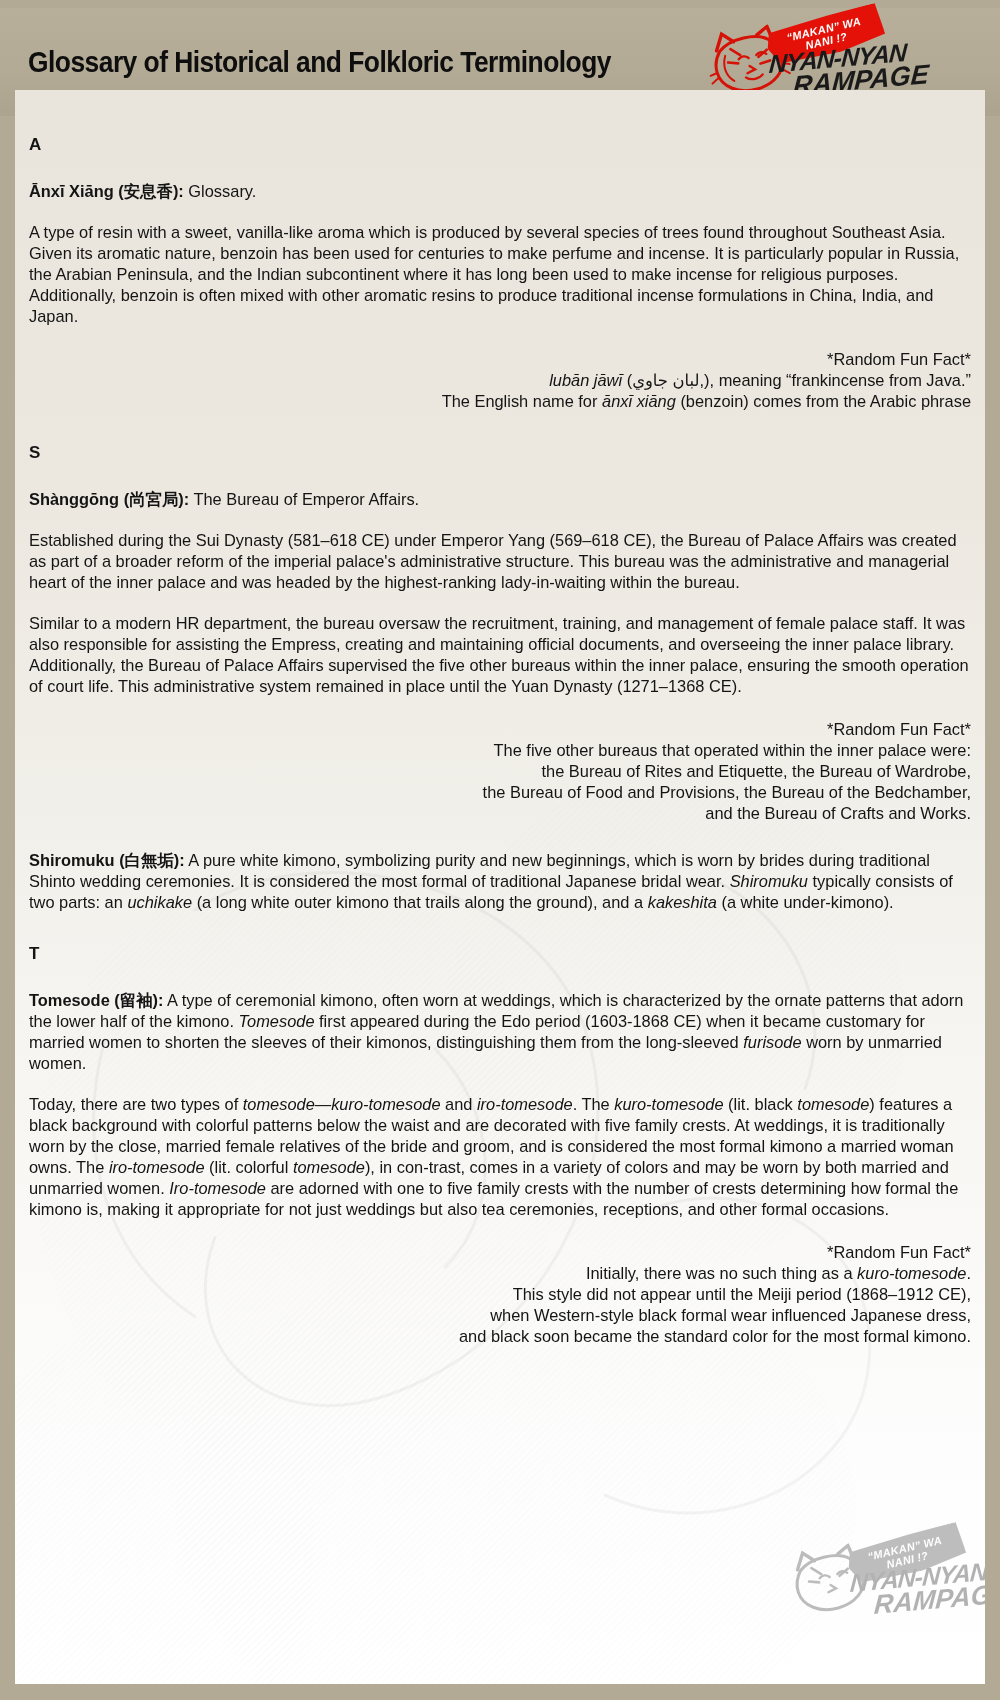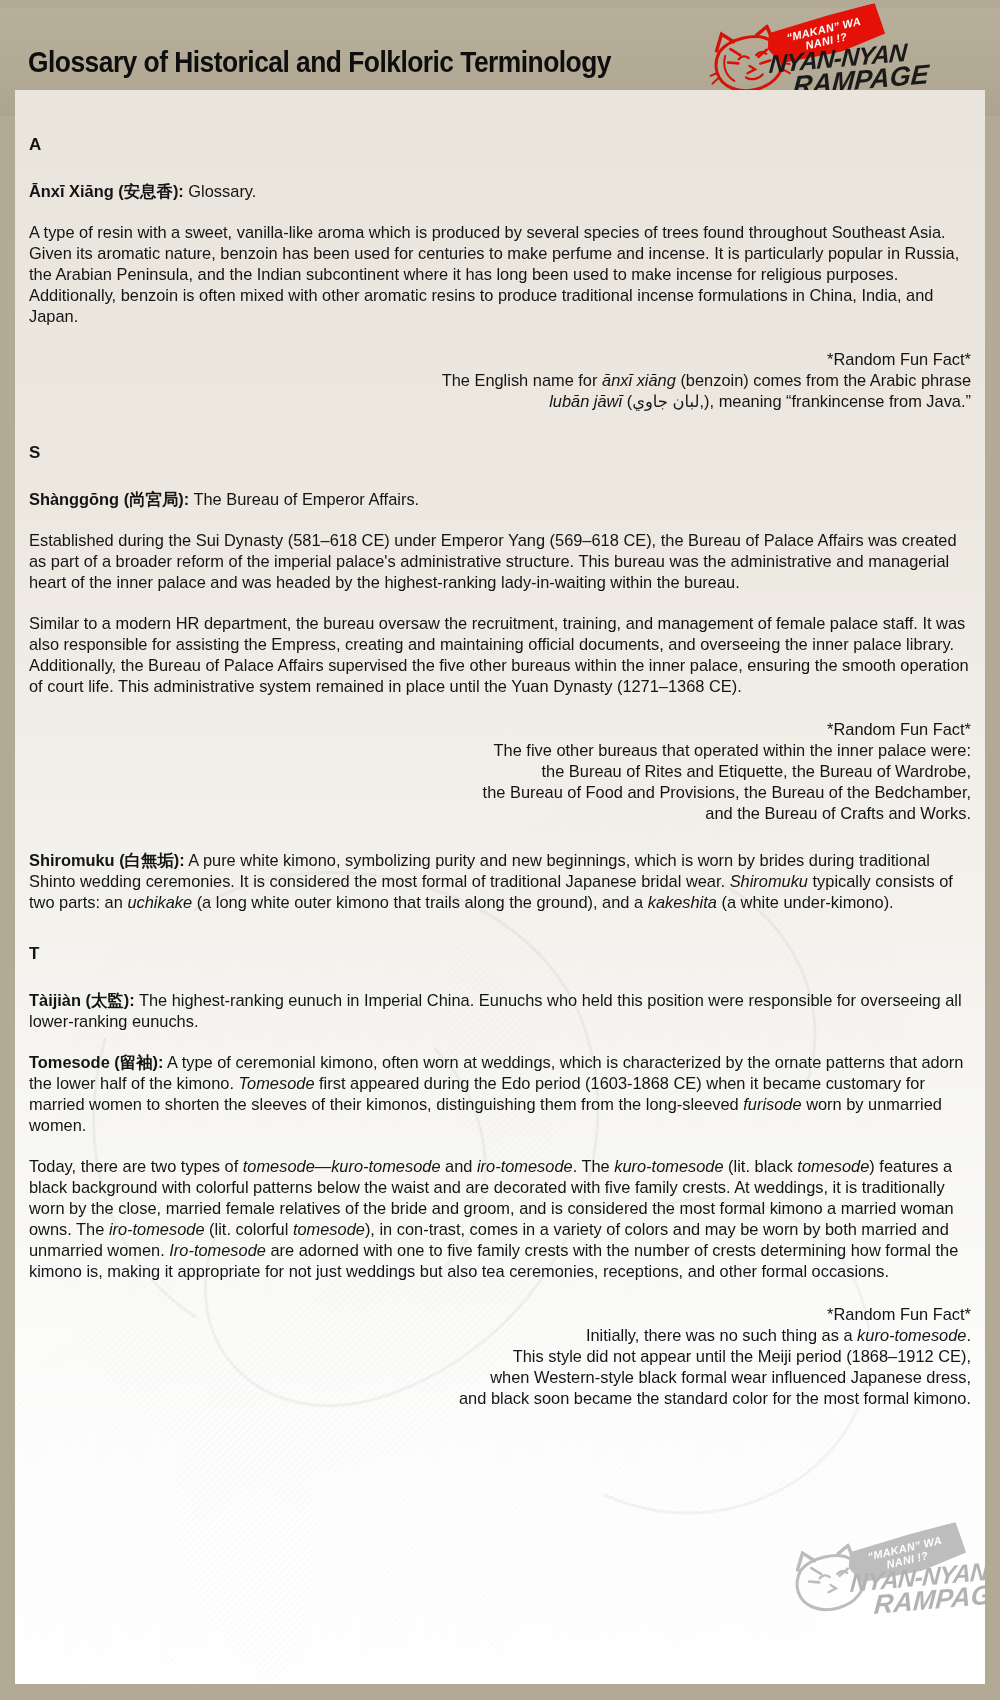--- a/index.html
+++ b/index.html
@@ -108,37 +108,36 @@
       <path d="M700 90 C780 130 820 220 790 300"></path>
     </g>
   </svg>
 
   <div class="glossary">
       <div class="block letter">A</div>
       <div class="block entry"><span class="b">Ānxī Xiāng (安息香):</span><span> Glossary.</span></div>
       <div class="block para"><span>A type of resin with a sweet, vanilla-like aroma which is produced by several species of trees found throughout Southeast Asia. Given its aromatic nature, benzoin has been used for centuries to make perfume and incense. It is particularly popular in Russia, the Arabian Peninsula, and the Indian subcontinent where it has long been used to make incense for religious purposes. Additionally, benzoin is often mixed with other aromatic resins to produce traditional incense formulations in China, India, and Japan.</span></div>
       <div class="block funfact">
         <div><span>*Random Fun Fact*</span></div>
+        <div><span class="i">lubān jāwī</span><span> (لبان جاوي,), meaning “frankincense from Java.”</span></div>
         <div><span>The English name for </span><span class="i">ānxī xiāng</span><span> (benzoin) comes from the Arabic phrase</span></div>
-        <div><span class="i">lubān jāwī</span><span> (لبان جاوي,), meaning “frankincense from Java.”</span></div>
       </div>
       <div class="block letter">S</div>
       <div class="block entry"><span class="b">Shànggōng (尚宮局):</span><span> The Bureau of Emperor Affairs.</span></div>
       <div class="block para"><span>Established during the Sui Dynasty (581–618 CE) under Emperor Yang (569–618 CE), the Bureau of Palace Affairs was created as part of a broader reform of the imperial palace's administrative structure. This bureau was the administrative and managerial heart of the inner palace and was headed by the highest-ranking lady-in-waiting within the bureau.</span></div>
       <div class="block para"><span>Similar to a modern HR department, the bureau oversaw the recruitment, training, and management of female palace staff. It was also responsible for assisting the Empress, creating and maintaining official documents, and overseeing the inner palace library. Additionally, the Bureau of Palace Affairs supervised the five other bureaus within the inner palace, ensuring the smooth operation of court life. This administrative system remained in place until the Yuan Dynasty (1271–1368 CE).</span></div>
       <div class="block funfact">
         <div><span>*Random Fun Fact*</span></div>
         <div><span>The five other bureaus that operated within the inner palace were:</span></div>
         <div><span>the Bureau of Rites and Etiquette, the Bureau of Wardrobe,</span></div>
         <div><span>the Bureau of Food and Provisions, the Bureau of the Bedchamber,</span></div>
         <div><span>and the Bureau of Crafts and Works.</span></div>
       </div>
       <div class="block entry"><span class="b">Shiromuku (白無垢):</span><span> A pure white kimono, symbolizing purity and new beginnings, which is worn by brides during traditional Shinto wedding ceremonies. It is considered the most formal of traditional Japanese bridal wear. </span><span class="i">Shiromuku</span><span> typically consists of two parts: an </span><span class="i">uchikake</span><span> (a long white outer kimono that trails along the ground), and a </span><span class="i">kakeshita</span><span> (a white under-kimono).</span></div>
       <div class="block letter">T</div>
-      <div class="block entry"><span class="b">Tàijiàn (太監):</span><span> The highest-ranking eunuch in Imperial China. Eunuchs who held this position were responsible for overseeing all lower-ranking eunuchs.</span></div>
       <div class="block entry"><span class="b">Tomesode (留袖):</span><span> A type of ceremonial kimono, often worn at weddings, which is characterized by the ornate patterns that adorn the lower half of the kimono. </span><span class="i">Tomesode</span><span> first appeared during the Edo period (1603-1868 CE) when it became customary for married women to shorten the sleeves of their kimonos, distinguishing them from the long-sleeved </span><span class="i">furisode</span><span> worn by unmarried women.</span></div>
       <div class="block para"><span>Today, there are two types of </span><span class="i">tomesode</span><span>—</span><span class="i">kuro-tomesode</span><span> and </span><span class="i">iro-tomesode</span><span>. The </span><span class="i">kuro-tomesode</span><span> (lit. black </span><span class="i">tomesode</span><span>) features a black background with colorful patterns below the waist and are decorated with five family crests. At weddings, it is traditionally worn by the close, married female relatives of the bride and groom, and is considered the most formal kimono a married woman owns. The </span><span class="i">iro-tomesode</span><span> (lit. colorful </span><span class="i">tomesode</span><span>), in con-trast, comes in a variety of colors and may be worn by both married and unmarried women. </span><span class="i">Iro-tomesode</span><span> are adorned with one to five family crests with the number of crests determining how formal the kimono is, making it appropriate for not just weddings but also tea ceremonies, receptions, and other formal occasions.</span></div>
       <div class="block funfact">
         <div><span>*Random Fun Fact*</span></div>
         <div><span>Initially, there was no such thing as a </span><span class="i">kuro-tomesode</span><span>.</span></div>
         <div><span>This style did not appear until the Meiji period (1868–1912 CE),</span></div>
         <div><span>when Western-style black formal wear influenced Japanese dress,</span></div>
         <div><span>and black soon became the standard color for the most formal kimono.</span></div>
       </div>
     </div>

